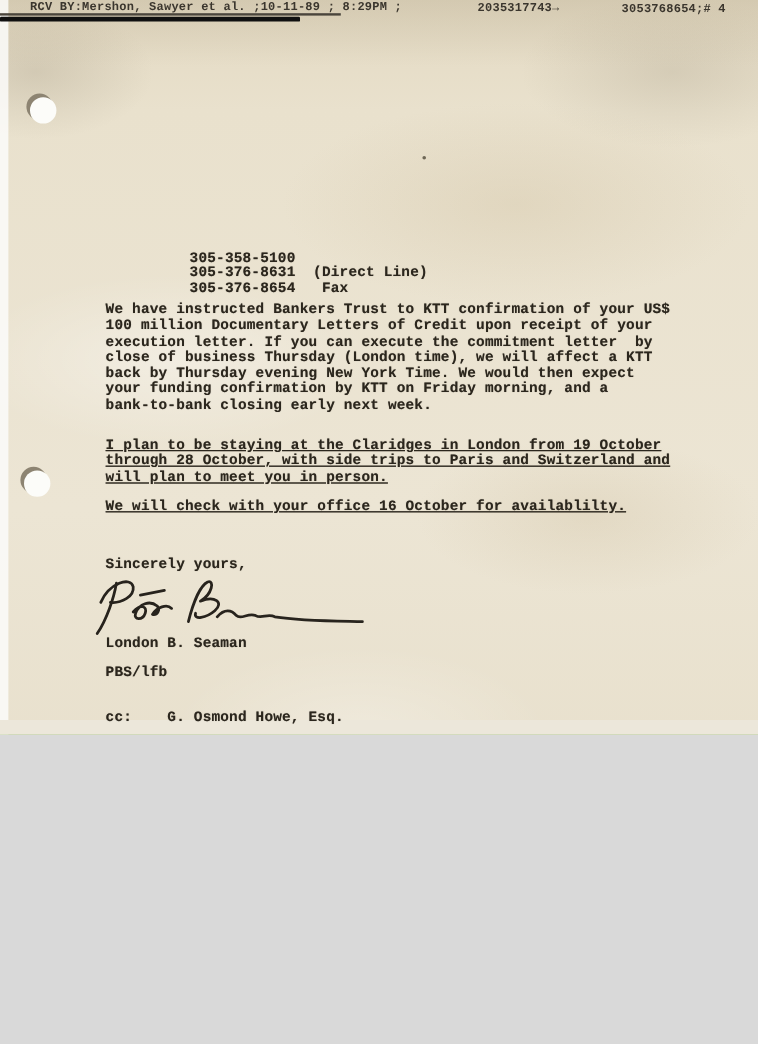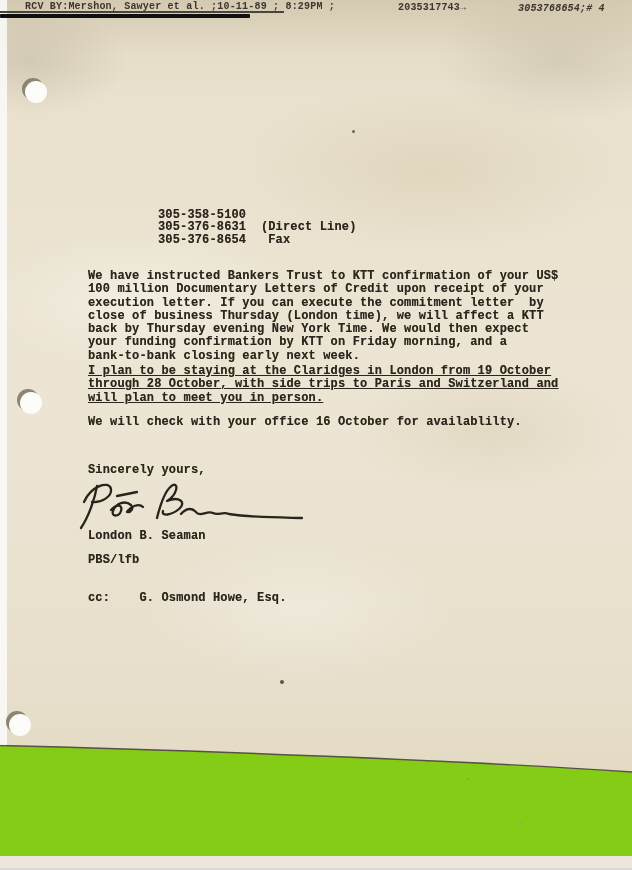--- a/index.html
+++ b/index.html
@@ -1,18 +1,18 @@
 <!DOCTYPE html>
 <html><head>
 <meta charset="utf-8">
 <style>
   * { margin:0; padding:0; box-sizing:border-box; }
   body { background:#d9d9d9; font-family:"Liberation Mono","DejaVu Sans Mono",monospace; }
   .stage {
-    position:relative; width:632px; height:868px; overflow:hidden;
+    position:relative; width:632px; height:612px; overflow:hidden;
     background:#84cc16;
   }
   
   .paper-svg { position:absolute; left:0; top:0; }
   .wrinkles {
     position:absolute; left:0; top:0; width:632px; height:760px; pointer-events:none;
     background:
       linear-gradient(rgba(172,160,132,0.28), rgba(172,160,132,0) 55px),
       radial-gradient(ellipse 300px 130px at 430px 170px, rgba(208,193,162,0.35), rgba(208,193,162,0) 65%),
       radial-gradient(ellipse 260px 110px at 140px 300px, rgba(255,255,255,0.35), rgba(255,255,255,0) 65%),
@@ -38,36 +38,36 @@
   .hole1 { left:22px; top:78px; }
   .hole2 { left:17px; top:389px; }
   .hole3 { left:6px;  top:711px; }
   
   .fax-text {
     position:absolute; color:#3b362e; font-size:10px; font-weight:bold;
     letter-spacing:0.2px; white-space:pre;
   }
   .fax-left  { left:25px;  top:1px; }
   .fax-mid   { left:398px; top:2px; }
-  .fax-right { left:518px; top:3px;font-style:italic; }
+  .fax-right { left:518px; top:3px; }
   .fax-underline { position:absolute; left:0; top:11px; width:284px; height:1.5px; background:#4a453c; }
   .fax-bar { position:absolute; left:0; top:13.5px; width:250px; height:4.5px; background:#101010; border-radius:1px; }
   
   .tw {
     position:absolute; white-space:pre; color:#2b261d; font-weight:bold;
     font-size:12px; line-height:13.3px; letter-spacing:0.15px;
     text-shadow:0 0 0.6px rgba(43,38,29,0.55);
   }
   .tight { line-height:12.4px; }
   .p-intro    { left:88px;  top:79px;  }
   .addr       { left:158px; top:122px; }
   .phones     { left:158px; top:209px; }
-  .p-instr    { left:88px;  top:270px; }
+  .p-instr    { left:88px;  top:252px; }
   .p-travel   { left:88px;  top:365px;text-decoration:underline; }
-  .p-avail    { left:88px;  top:416px; }
+  .p-avail    { left:88px;  top:416px;text-decoration:underline; }
   .closing    { left:88px;  top:464px; }
   .signer     { left:88px;  top:530px; }
   .initials   { left:88px;  top:554px; }
   .cc         { left:88px;  top:592px; }
   .sig-svg    { position:absolute; left:55px; top:476px; }
   
   .speck { position:absolute; border-radius:50%; background:#6e6756; }
   .s1 { left:352px; top:130px; width:3px; height:3px; }
   .s2 { left:280px; top:680px; width:4px; height:4px; background:#5d5644; }
   .s3 { left:467px; top:778px; width:2px; height:2px; background:#9a917c; }

